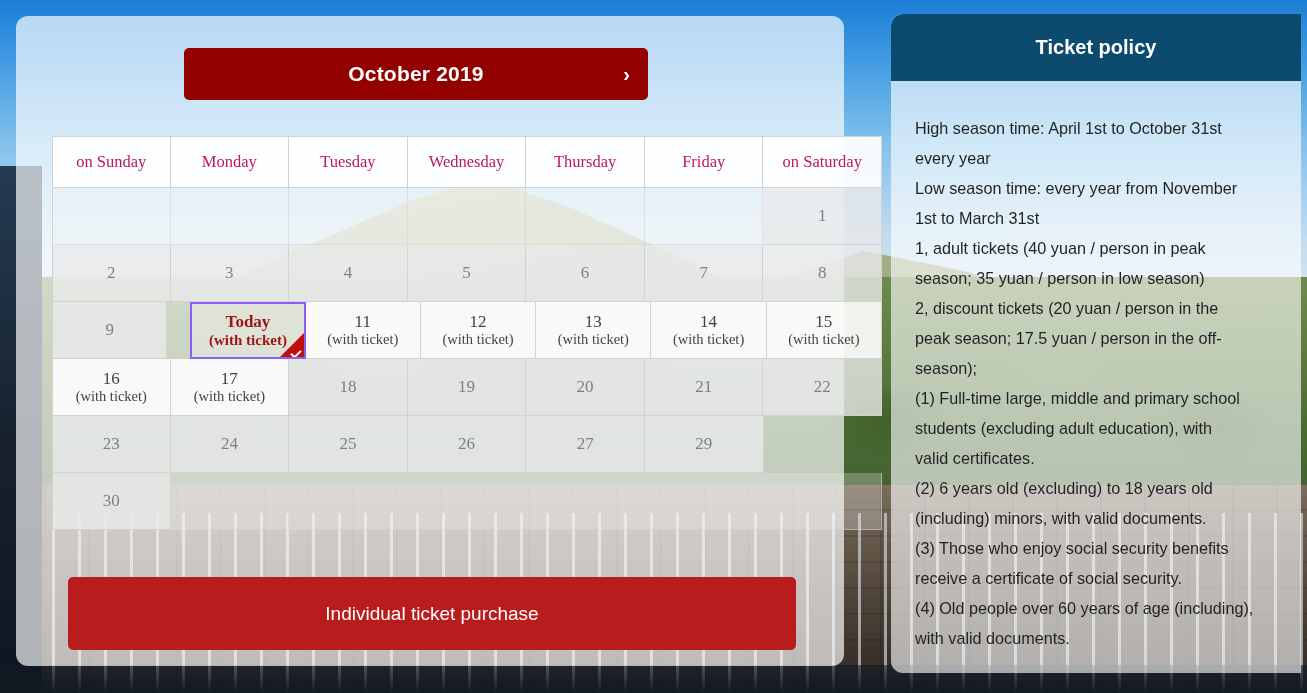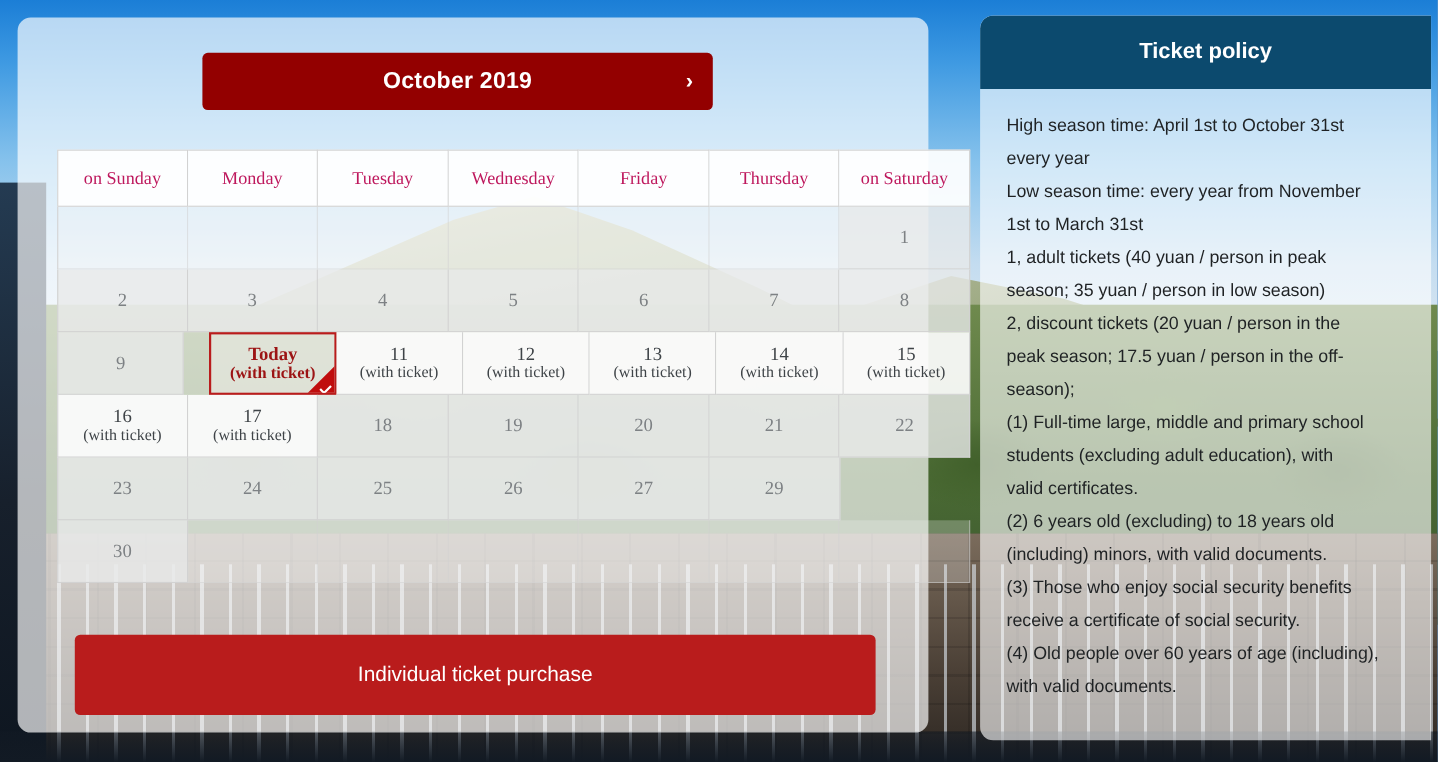--- a/index.html
+++ b/index.html
@@ -138,21 +138,21 @@
     flex-direction: column;
     align-items: center;
     justify-content: center;
     background: rgba(232,234,234,.80);
     font-family: "Liberation Serif", serif;
   }
   .cell.empty { background: rgba(244,244,242,.26); border-right-color: rgba(210,210,210,.55); border-bottom-color: rgba(210,210,210,.55); }
   .cell.available { background: rgba(252,252,252,.93); }
   .cell.today {
     background: rgba(250,246,246,.40);
-    border: 2px solid #b91c1c;
+    border: 2px solid #8b5cf6;
     overflow: hidden;
     margin-left: 23px;
   }
 
   .daynum { font-size: 17px; color: #7d8184; line-height: 1.15; }
   .cell.available .daynum { color: #3e4347; }
   .ticket { font-size: 14.5px; color: #3e4347; line-height: 1.2; }
 
   .cell.today .daynum { color: #9c1414; font-weight: bold; font-size: 17px; }
   .cell.today .ticket { color: #9c1414; font-weight: bold; font-size: 15px; }
@@ -207,21 +207,21 @@
     align-items: center;
     justify-content: center;
     border-radius: 12px 0 0 0;
   }
   #policy-title {
     color: #ffffff;
     font-size: 20px;
     font-weight: bold;
   }
   #policy-body {
-    padding: 18px 24px 10px 24px;
+    padding: 32px 24px 10px 24px;
   }
   .policy-line {
     color: #1f2224;
     font-size: 16.2px;
     line-height: 30px;
     white-space: nowrap;
   }
 </style>
 </head>
 <body>
@@ -243,22 +243,22 @@
     <span id="month-label">October 2019</span>
     <span id="month-next">›</span>
   </div>
 
   <div id="grid">
     <div class="row" id="weekday-row">
         <div class="hcell">on Sunday</div>
         <div class="hcell">Monday</div>
         <div class="hcell">Tuesday</div>
         <div class="hcell">Wednesday</div>
+        <div class="hcell">Thursday</div>
         <div class="hcell">Friday</div>
-        <div class="hcell">Thursday</div>
         <div class="hcell">on Saturday</div>
       </div>
     <div id="week-rows">
         <div class="row">
           <div class="cell empty"></div>
           <div class="cell empty"></div>
           <div class="cell empty"></div>
           <div class="cell empty"></div>
           <div class="cell empty"></div>
           <div class="cell empty"></div>

